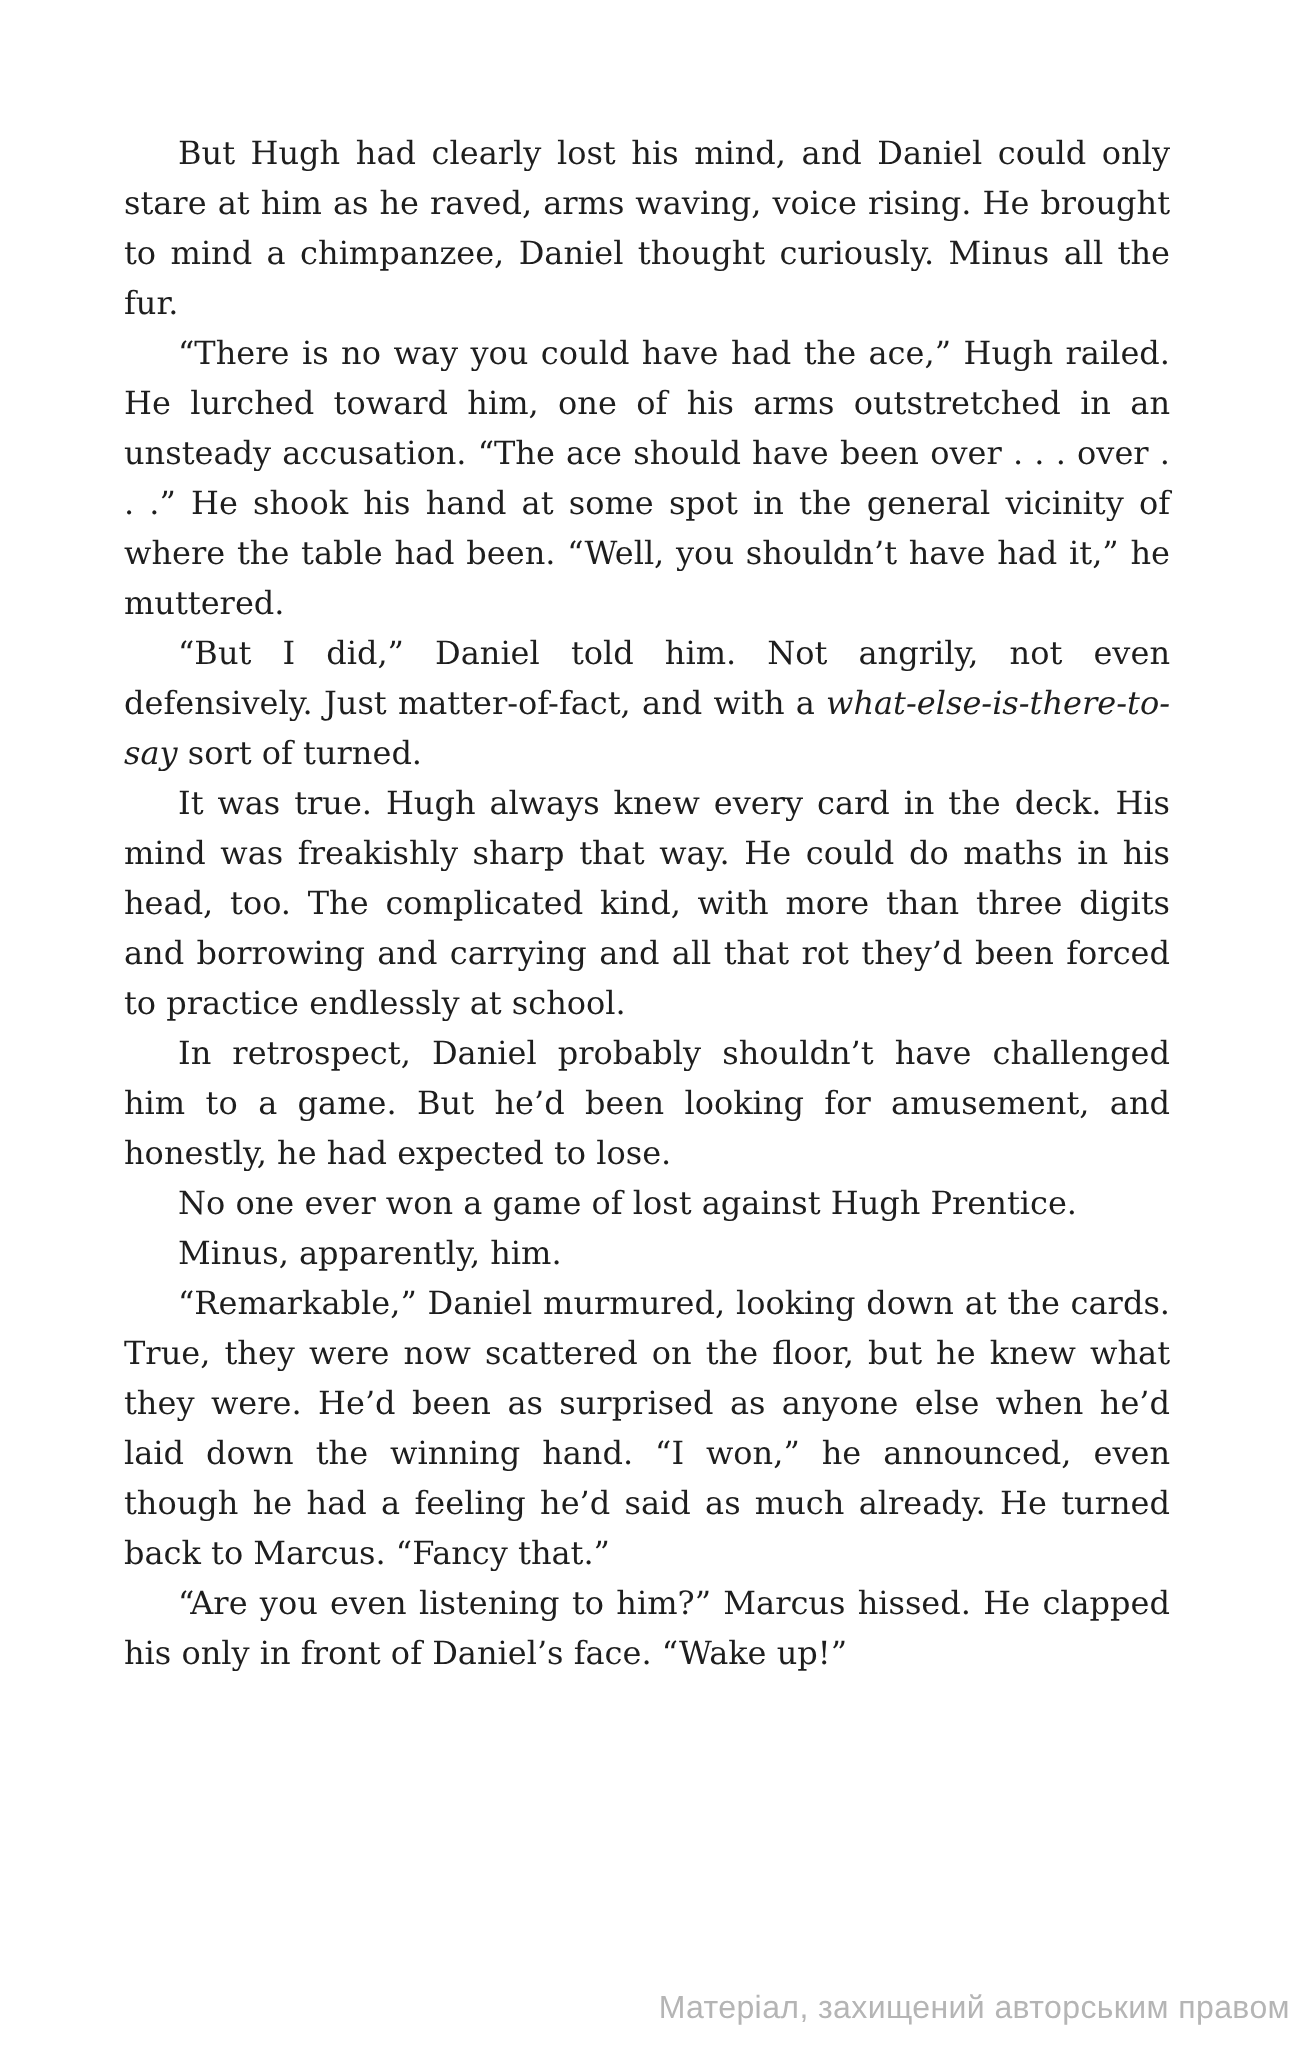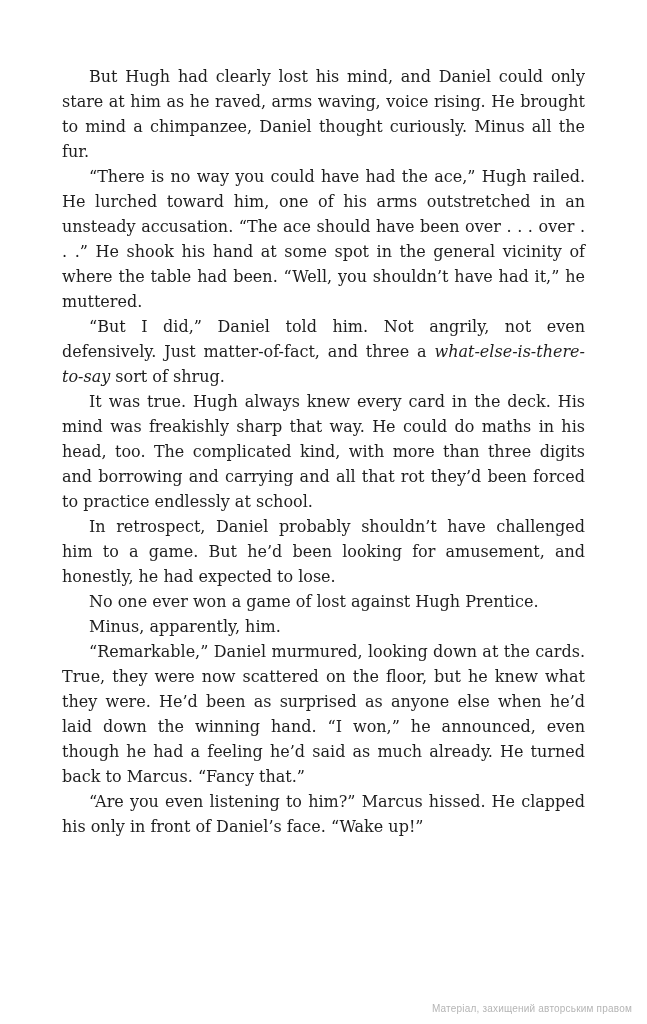--- a/index.html
+++ b/index.html
@@ -30,36 +30,36 @@
   .page-text p {
     margin: 0;
     padding: 0;
     text-indent: 27px;
   }
   .page-text em {
     font-style: italic;
   }
   .watermark {
     position: absolute;
-    right: 15px;
+    right: 2px;
     bottom: 10px;
     font-family: "Liberation Sans", sans-serif;
-    font-size: 10px;
+    font-size: 16px;
     color: #b5b5b5;
     letter-spacing: 0.2px;
   }
 </style>
 </head>
 <body>
 
 <div class="book-page" style="background: rgb(255, 255, 255);">
   <div class="page-text" style="color: rgb(30, 30, 30);">
       <p><span>But Hugh had clearly lost his mind, and Daniel could only stare at him as he raved, arms waving, voice rising. He brought to mind a chimpanzee, Daniel thought curiously. Minus all the fur.</span></p>
       <p><span>“There is no way you could have had the ace,” Hugh railed. He lurched toward him, one of his arms outstretched in an unsteady accusation. “The ace should have been over . . . over . . .” He shook his hand at some spot in the general vicinity of where the table had been. “Well, you shouldn’t have had it,” he muttered.</span></p>
-      <p><span>“But I did,” Daniel told him. Not angrily, not even defensively. Just matter-of-fact, and three a </span><em>what-else-is-there-to-say</em><span> sort of shrug.</span></p>
+      <p><span>“But I did,” Daniel told him. Not angrily, not even defensively. Just matter-of-fact, and with a </span><em>what-else-is-there-to-say</em><span> sort of turned.</span></p>
       <p><span>It was true. Hugh always knew every card in the deck. His mind was freakishly sharp that way. He could do maths in his head, too. The complicated kind, with more than three digits and borrowing and carrying and all that rot they’d been forced to practice endlessly at school.</span></p>
       <p><span>In retrospect, Daniel probably shouldn’t have challenged him to a game. But he’d been looking for amusement, and honestly, he had expected to lose.</span></p>
       <p><span>No one ever won a game of lost against Hugh Prentice.</span></p>
       <p><span>Minus, apparently, him.</span></p>
       <p><span>“Remarkable,” Daniel murmured, looking down at the cards. True, they were now scattered on the floor, but he knew what they were. He’d been as surprised as anyone else when he’d laid down the winning hand. “I won,” he announced, even though he had a feeling he’d said as much already. He turned back to Marcus. “Fancy that.”</span></p>
       <p><span>“Are you even listening to him?” Marcus hissed. He clapped his only in front of Daniel’s face. “Wake up!”</span></p>
     </div>
   <div class="watermark" style="color: rgb(181, 181, 181);">Матеріал, захищений авторським правом</div>
 </div>
 

